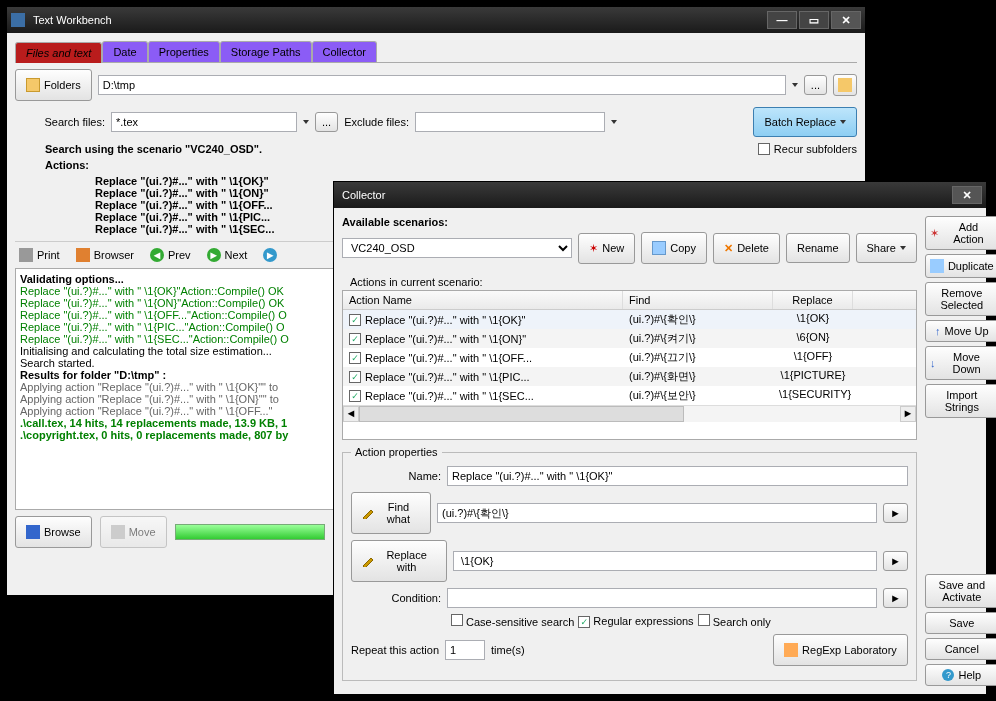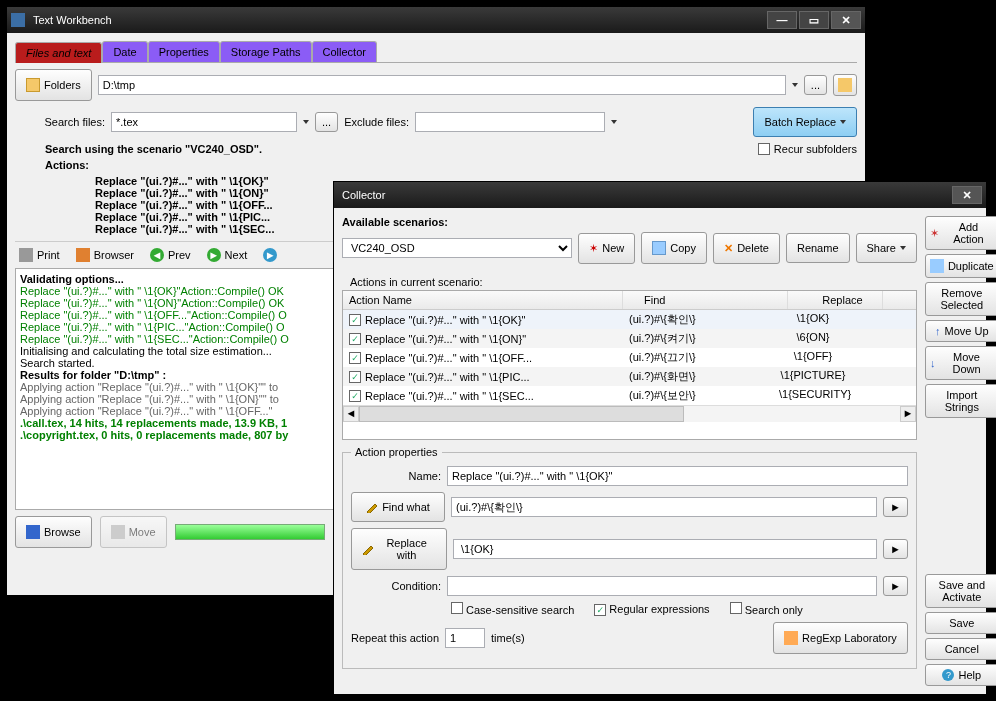--- a/index.html
+++ b/index.html
@@ -46,21 +46,21 @@
 
 
 .scen-win { left: 333px; top: 181px; width: 654px; height: 514px; }
 .scen-body { background: #f0f0f0; height: calc(100% - 26px); padding: 8px; display: flex; gap: 8px; }
 .scen-main { flex: 1; display: flex; flex-direction: column; }
 .scen-side { width: 102px; display: flex; flex-direction: column; gap: 4px; }
 .scen-side-bot { margin-top: auto; display:flex; flex-direction:column; gap:4px; }
 .sbtn { width: 100%; justify-content: center; padding: 4px 4px; }
 
 .actions-table { border: 1px solid #aaa; background: #fff; height: 150px; overflow: hidden; }
-.ath { display: flex; background: linear-gradient(#fafafa,#eaeaea); border-bottom: 1px solid #ccc; gap: 15px; }
+.ath { display: flex; background: linear-gradient(#fafafa,#eaeaea); border-bottom: 1px solid #ccc; }
 .ath div { padding: 3px 6px; border-right: 1px solid #ddd; }
 .atr { display: flex; padding: 1px 0; }
 .atr.alt { background: #f4f4f4; }
 .atr.sel { background: #eef3fa; }
 .atr div { padding: 1px 6px; overflow: hidden; white-space: nowrap; }
 .c1 { width: 280px; display:flex; gap:4px; align-items:center; }
 .c2 { width: 150px; }
 .c3 { width: 80px; text-align: center; }
 .chk { width: 12px; height: 12px; border: 1px solid #666; background: #fff; display:inline-flex; align-items:center; justify-content:center; font-size:9px; color:#2a6; }
 
@@ -285,21 +285,21 @@
         </div>
       </div>
 
       <fieldset>
         <legend>Action properties</legend>
         <div class="row">
           <label class="form-lbl" style="width:90px">Name:</label>
           <input class="input" style="flex: 1 1 0%;" value="Replace &quot;(ui.?)#...&quot; with &quot; \1{OK}&quot;">
         </div>
         <div class="row">
-          <button class="btn" style="width:94px;justify-content:center">
+          <button class="btn" style="width:80px;justify-content:flex-start">
               <svg class="pen">
                 <path d="M1 11 L9 3 L11 5 L3 13 Z" fill="#c90" stroke="#860"></path>
               </svg>
               <span>Find what</span>
             </button>
           <input class="input" style="flex: 1 1 0%;" value="(ui.?)#\{확인\}">
           <button class="btn" style="padding:3px 6px">►</button>
         </div>
         <div class="row">
           <button class="btn" style="width:96px;justify-content:center">
@@ -309,21 +309,21 @@
               <span>Replace with</span>
             </button>
           <input class="input" style="flex: 1 1 0%;" value=" \1{OK}">
           <button class="btn" style="padding:3px 6px">►</button>
         </div>
         <div class="row">
           <label class="form-lbl" style="width:90px">Condition:</label>
           <input class="input" style="flex: 1 1 0%;">
           <button class="btn" style="padding:3px 6px">►</button>
         </div>
-        <div class="row" style="margin-left:100px;gap:20px">
+        <div class="row" style="margin-left:100px;gap:4px">
           <label><span class="chk"></span> <span>Case-sensitive search</span></label>
           <label><span class="chk">✓</span> <span>Regular expressions</span></label>
           <label><span class="chk"></span> <span>Search only</span></label>
         </div>
         <div class="row">
           <label>Repeat this action</label>
           <input class="input" style="width: 40px;" type="number" value="1">
           <label>time(s)</label>
           <div style="flex:1"></div>
           <button class="btn">

